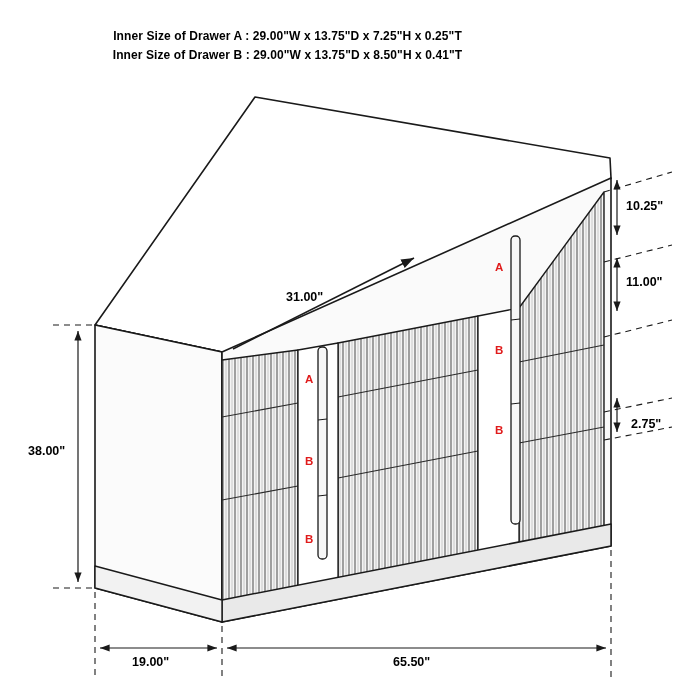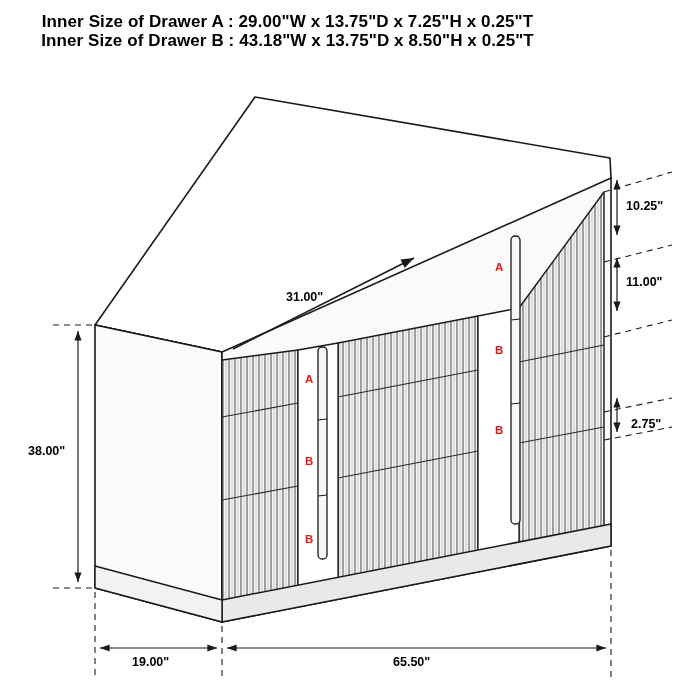--- a/index.html
+++ b/index.html
@@ -15,25 +15,25 @@
     position: relative;
     overflow: hidden;
   }
   #stage {
     position: relative;
     width: 700px;
     height: 700px;
   }
   .header {
     position: absolute;
-    top: 12px;
+    top: 27px;
     left: 0;
     width: 575px;
     text-align: center;
-    font-size: 17px;
+    font-size: 12px;
     font-weight: bold;
     line-height: 19px;
     letter-spacing: 0.1px;
   }
   .header div { white-space: nowrap; }
 
   svg#drawing {
     position: absolute;
     top: 0; left: 0;
     width: 700px;
@@ -52,21 +52,21 @@
     color: #e01b1b;
   }
 </style>
 </head>
 <body>
 
 <div id="stage">
 
   <div class="header">
     <div>Inner Size of Drawer A : 29.00"W x 13.75"D x 7.25"H x 0.25"T</div>
-    <div>Inner Size of Drawer B : 43.18"W x 13.75"D x 8.50"H x 0.25"T</div>
+    <div>Inner Size of Drawer B : 29.00"W x 13.75"D x 8.50"H x 0.41"T</div>
   </div>
 
   <svg id="drawing" viewBox="0 0 700 700">
     <defs>
       <pattern id="ribs" width="6" height="10" patternUnits="userSpaceOnUse" patternTransform="rotate(0)">
         <rect width="6" height="10" fill="#f4f4f4"></rect>
         <line x1="1" y1="0" x2="1" y2="10" stroke="#5a5a5a" stroke-width="1.1"></line>
         <line x1="4" y1="0" x2="4" y2="10" stroke="#bcbcbc" stroke-width="0.8"></line>
       </pattern>
       <marker id="arrowEnd" markerWidth="9" markerHeight="9" refX="8" refY="3" orient="auto">

